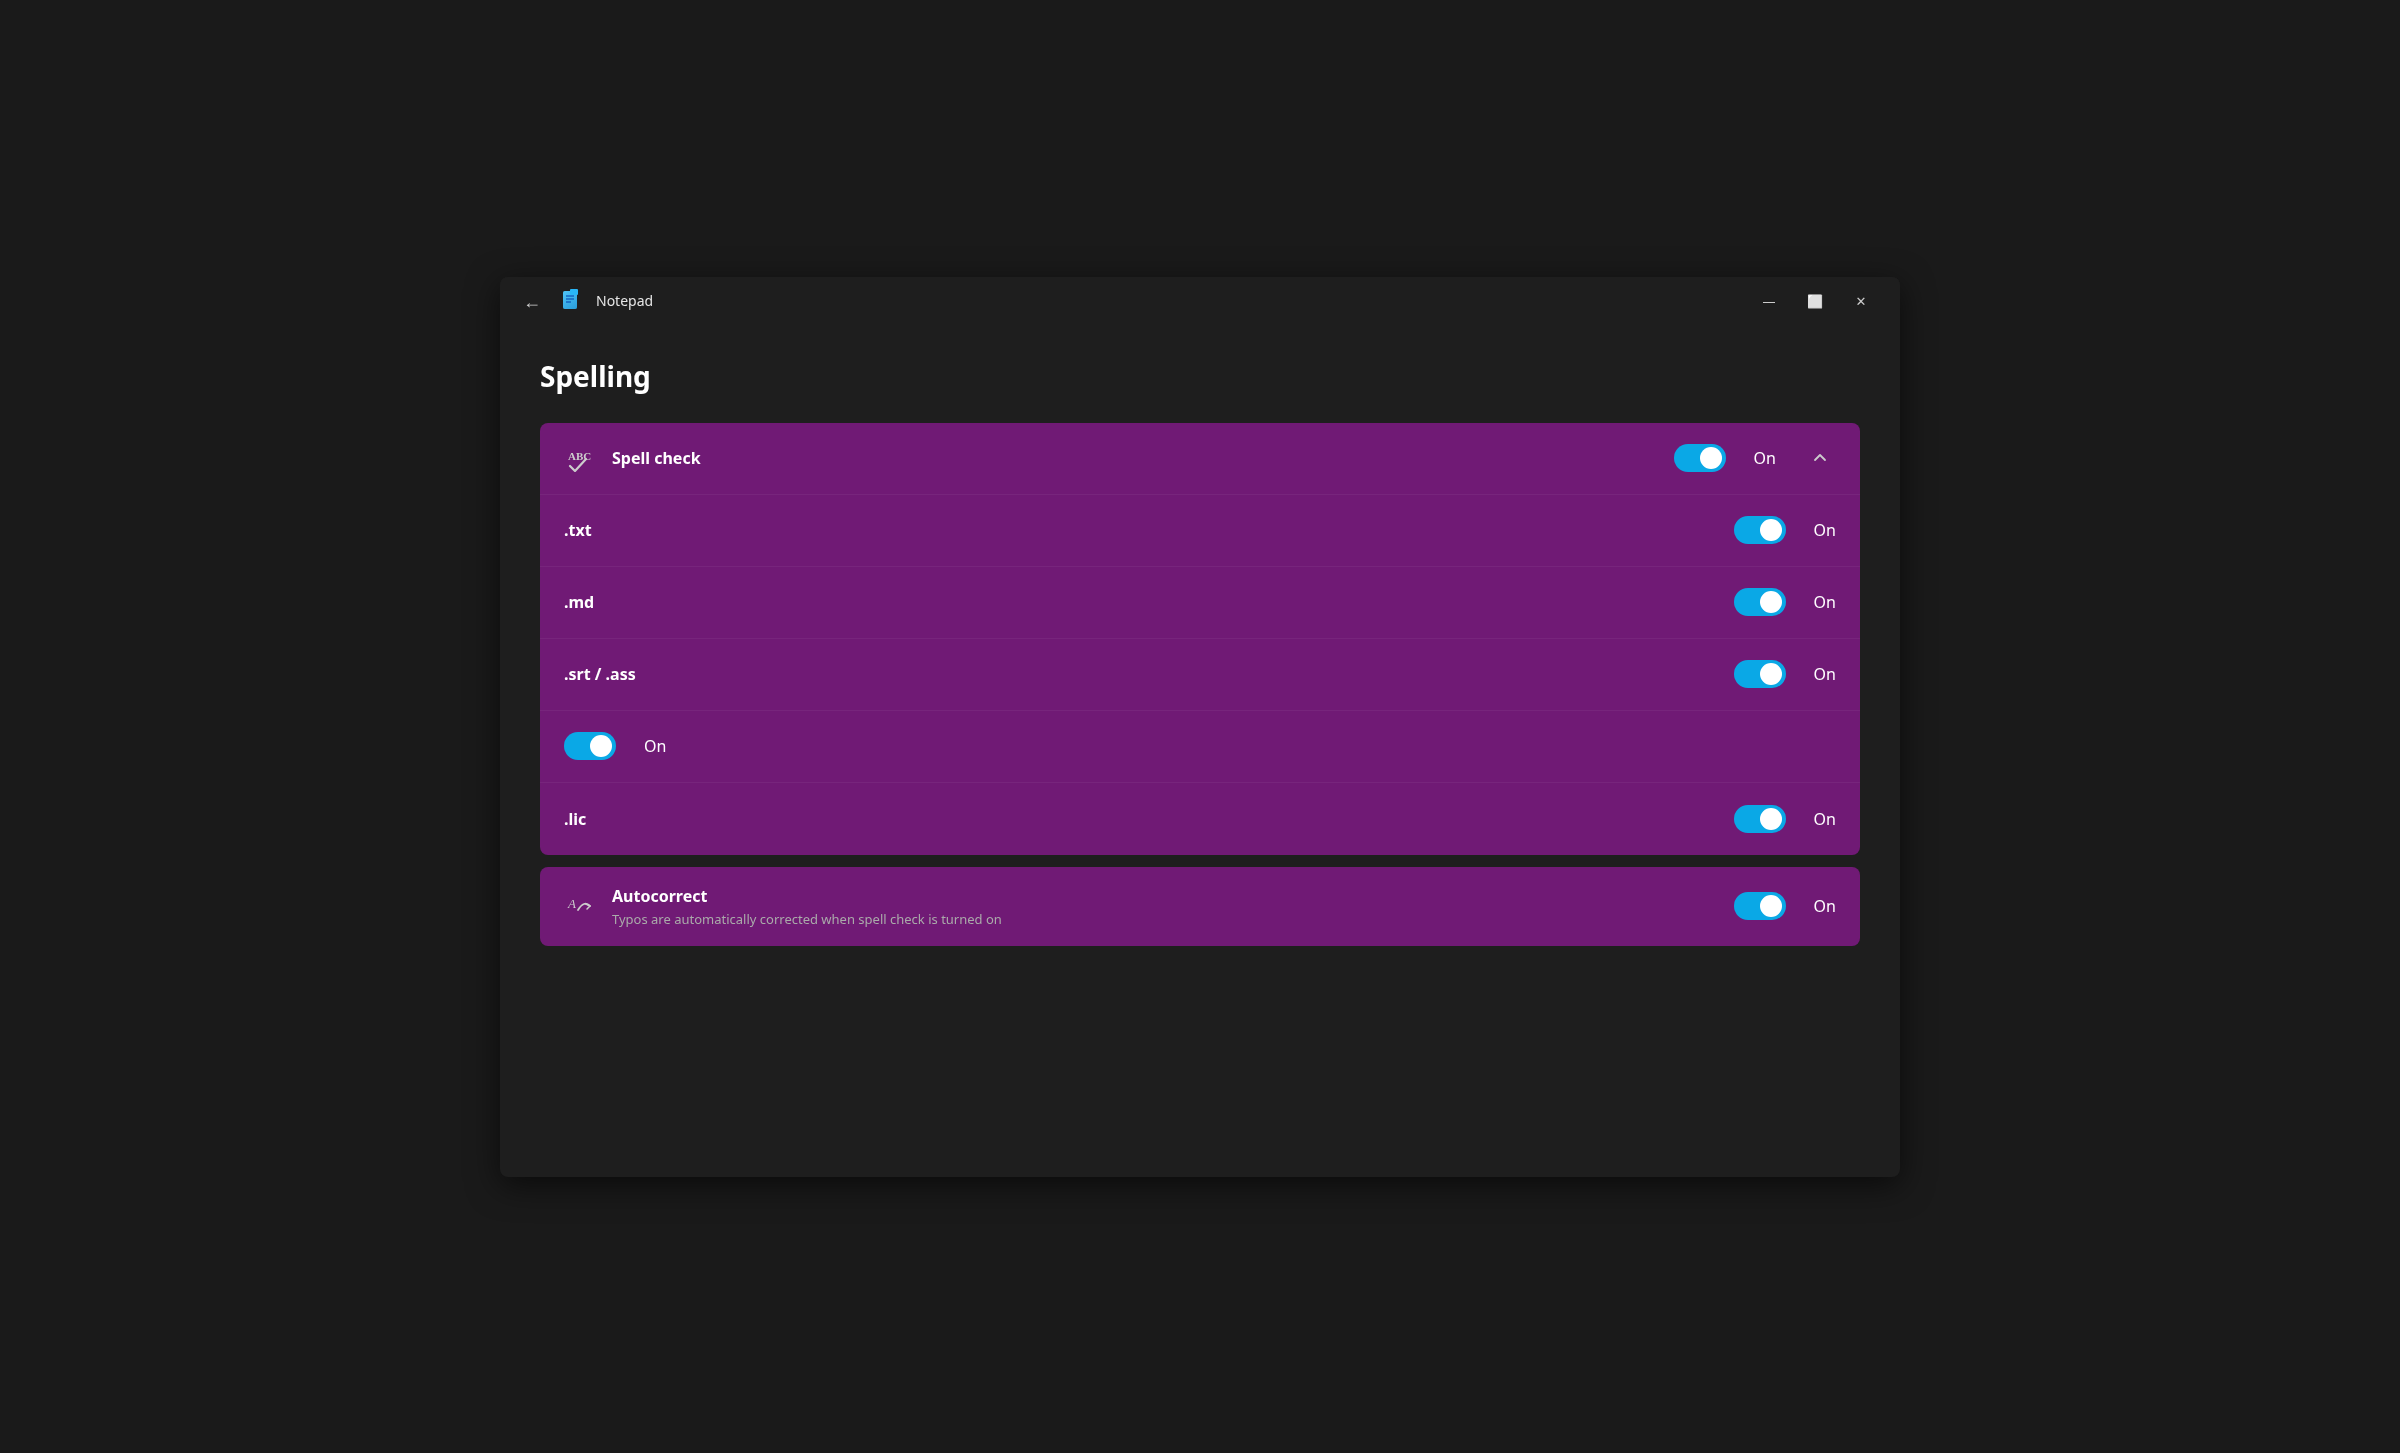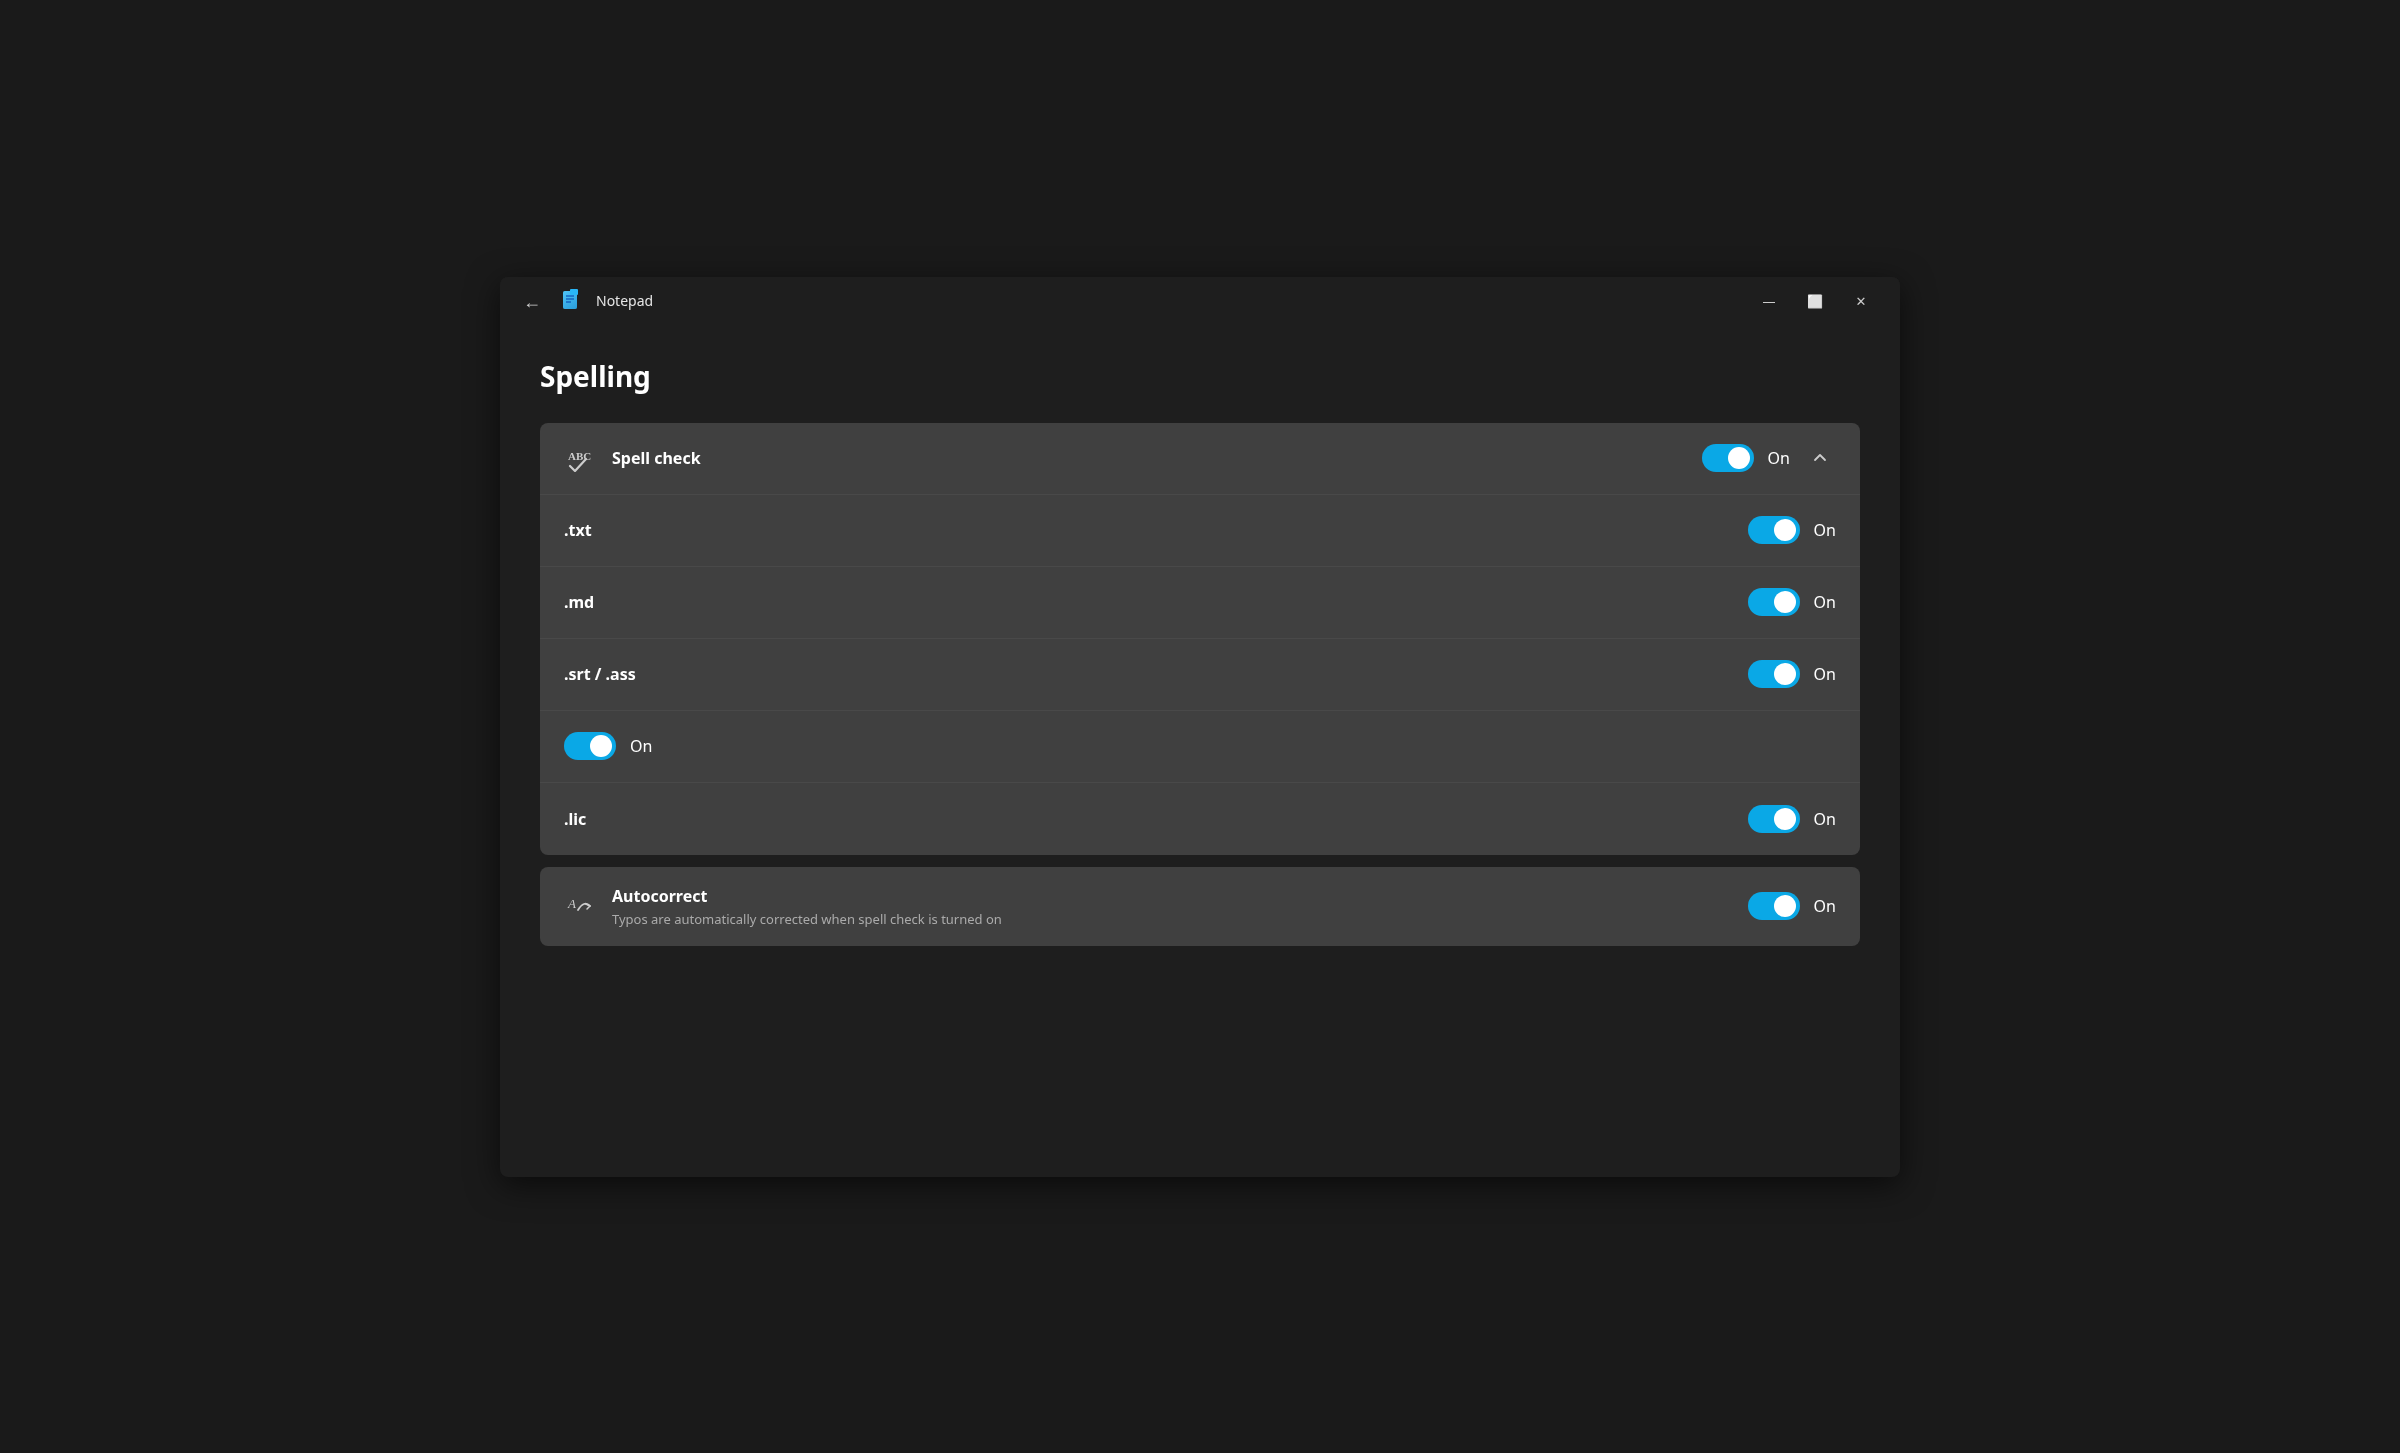--- a/index.html
+++ b/index.html
@@ -100,21 +100,21 @@
     }
 
     .page-title {
       font-size: 28px;
       font-weight: 700;
       color: #ffffff;
       margin-bottom: 28px;
     }
 
     .settings-card {
-      background-color: #404040;
+      background-color: #701a75;
       border-radius: 8px;
       margin-bottom: 12px;
       overflow: hidden;
     }
 
     .setting-row {
       display: flex;
       align-items: center;
       padding: 18px 24px;
       border-bottom: 1px solid rgba(255,255,255,0.05);
@@ -153,21 +153,21 @@
 
     .setting-desc {
       font-size: 13px;
       color: #aaaaaa;
       margin-top: 3px;
     }
 
     .setting-controls {
       display: flex;
       align-items: center;
-      gap: 14px;
+      gap: 28px;
       flex-shrink: 0;
     }
 
     .toggle-label {
       font-size: 16px;
       color: #ffffff;
     }
 
     
     .toggle {

